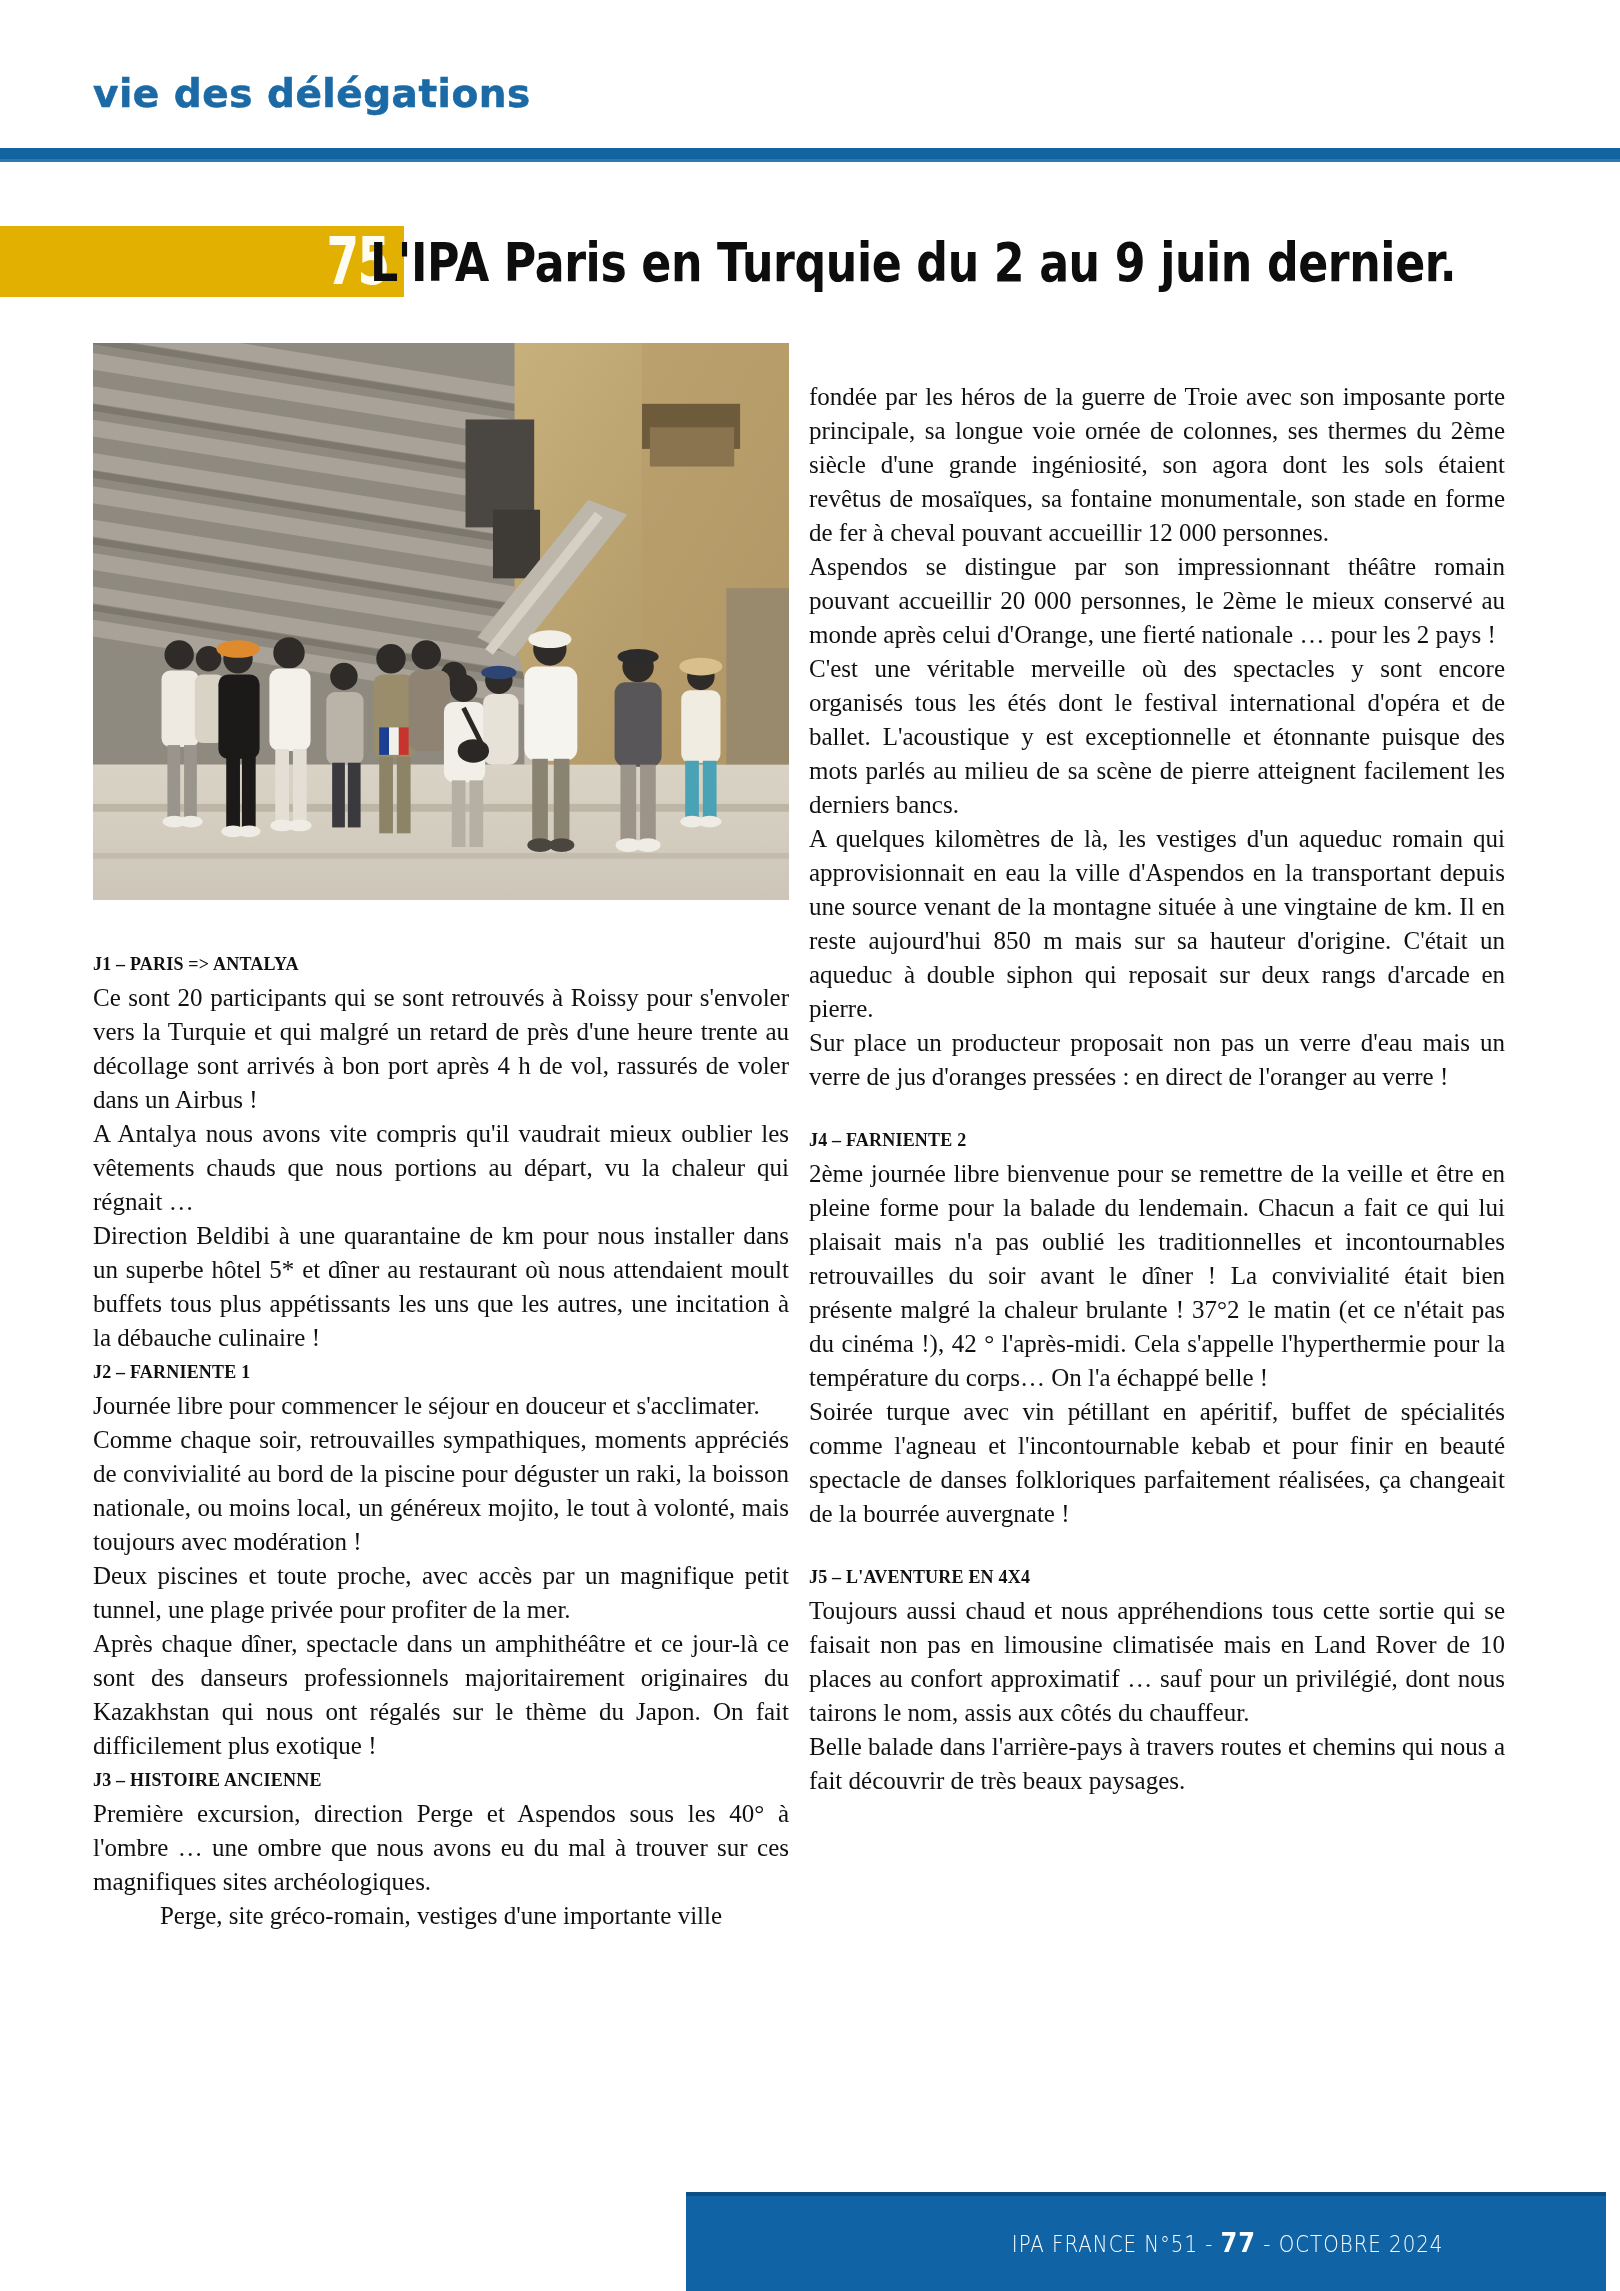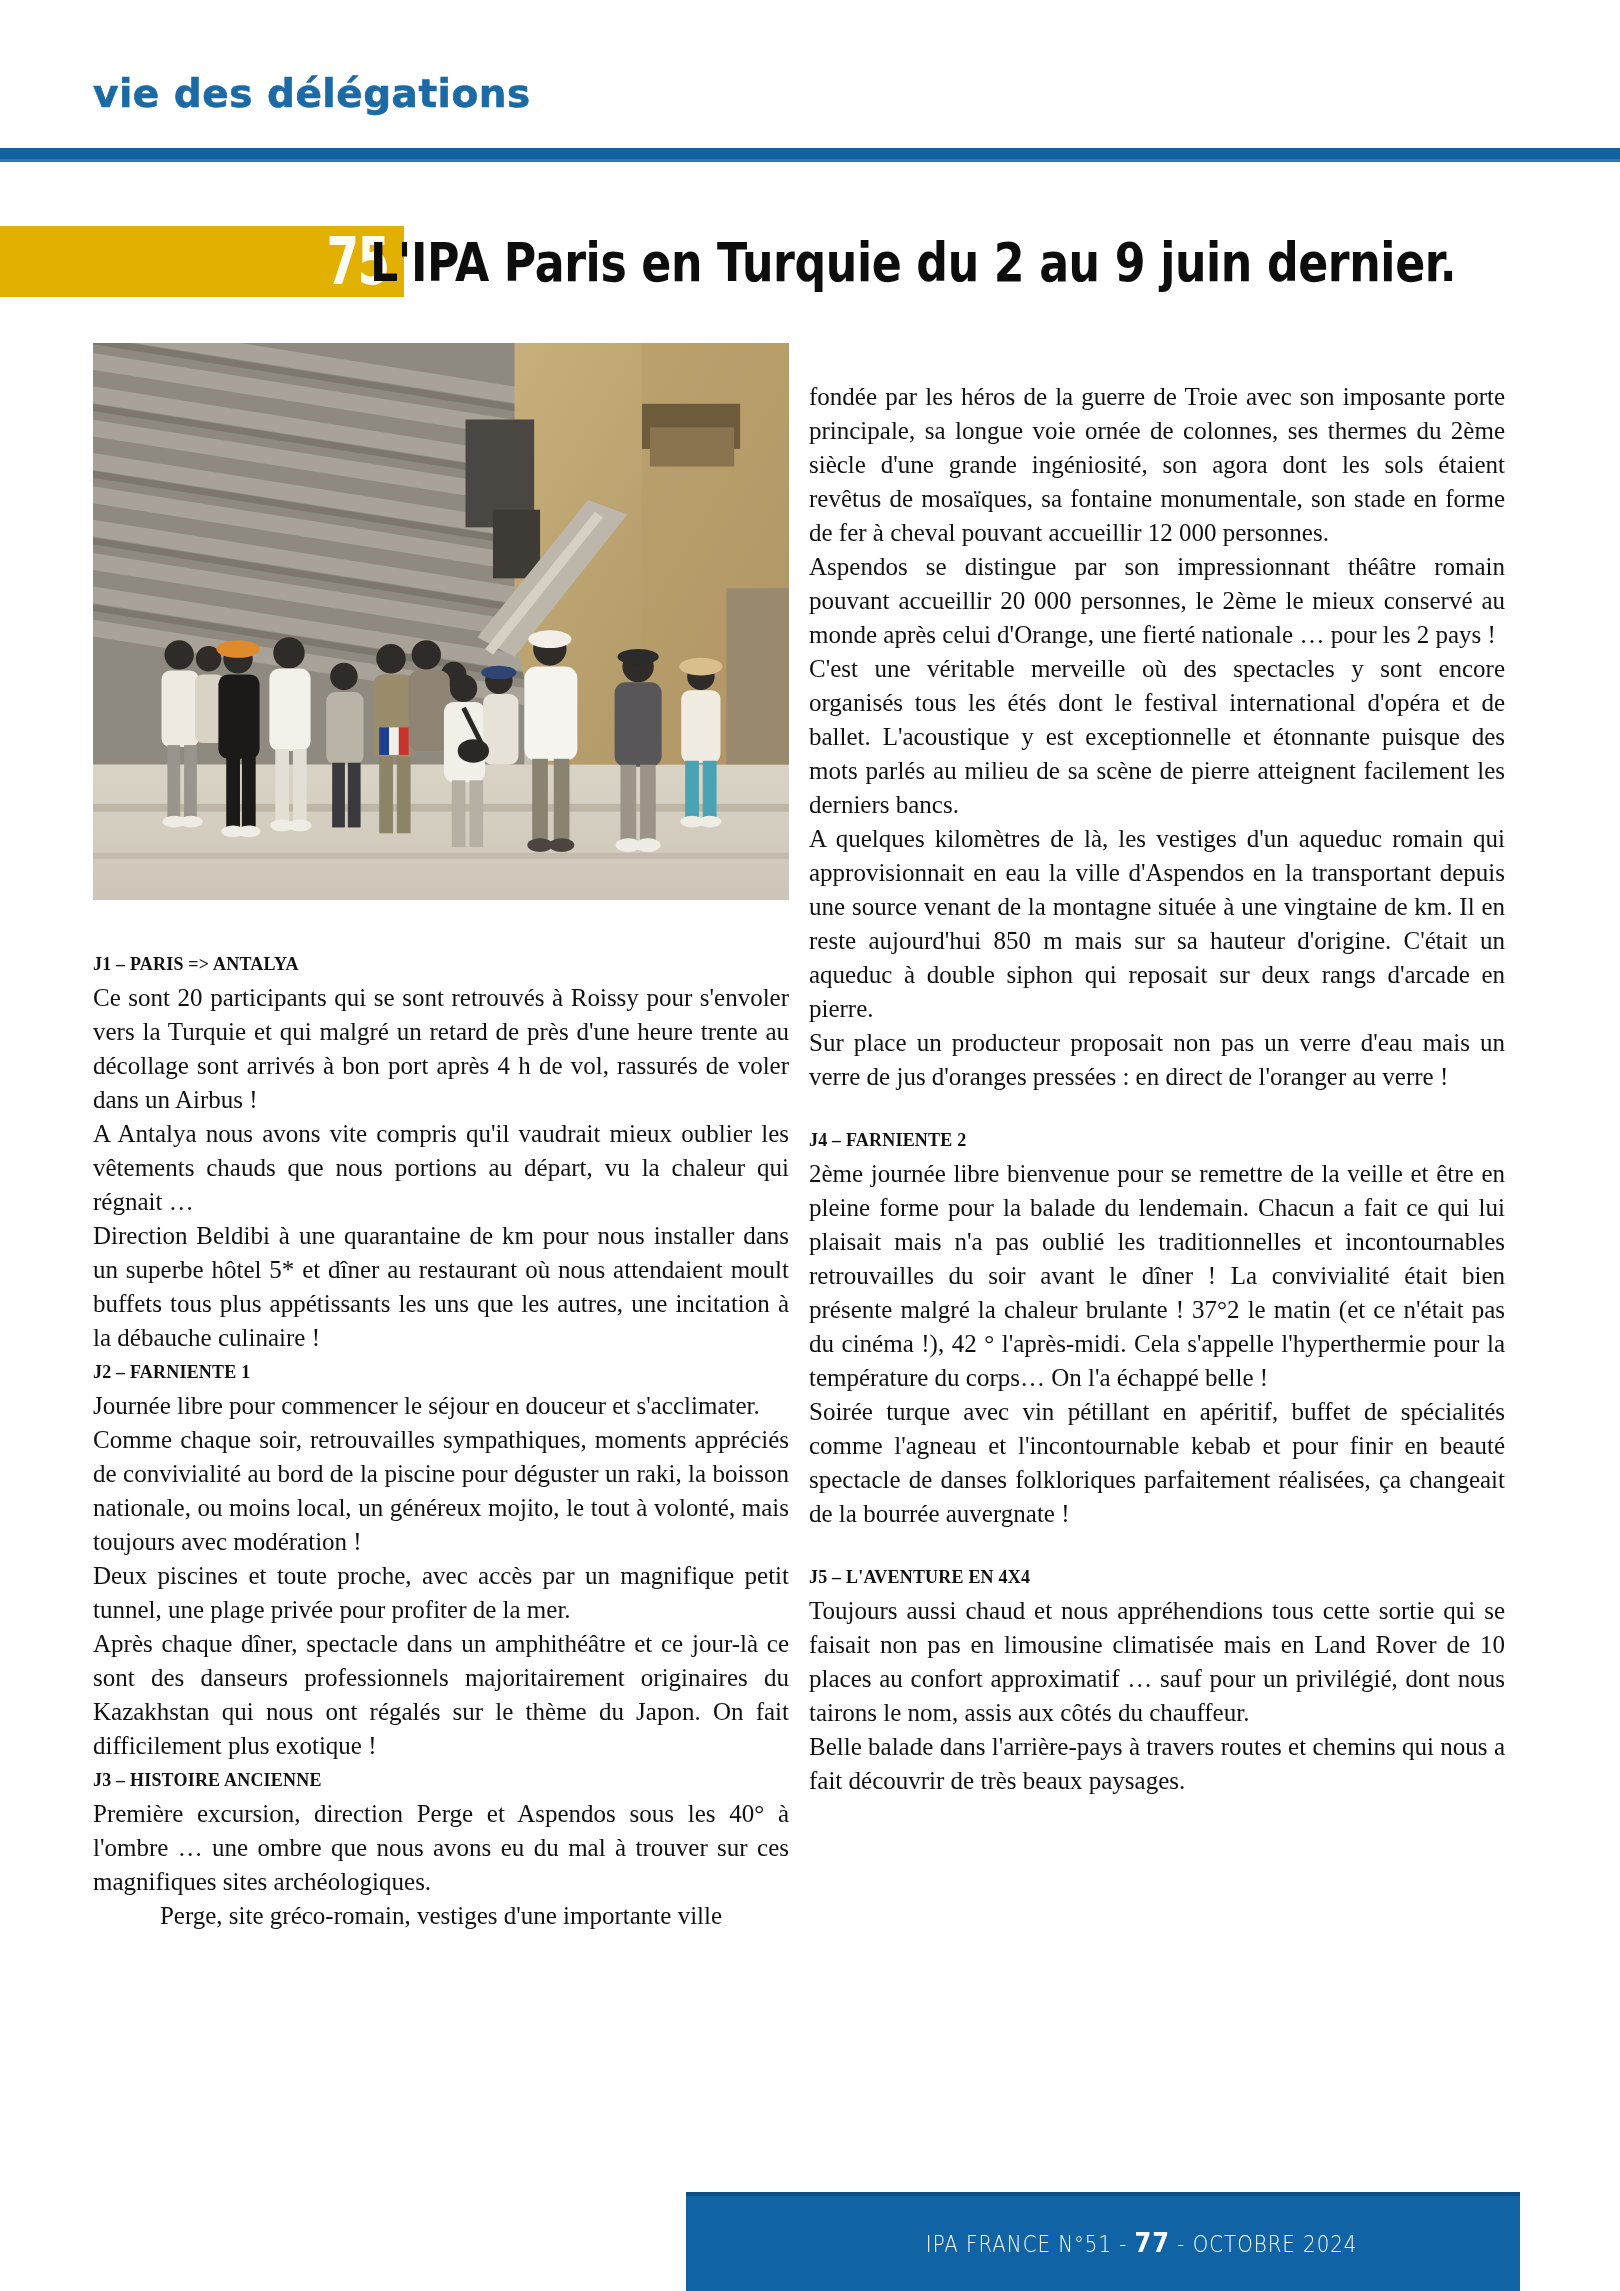--- a/index.html
+++ b/index.html
@@ -133,21 +133,21 @@
     overflow: hidden;
     background: #cfc9bd;
   }
   .photo-frame svg { display: block; width: 100%; height: 100%; }
 
   
   .footer-bar {
     position: absolute;
     left: 686px;
     top: 2192px;
-    width: 834px;
+    width: 920px;
     height: 100px;
     background: #1064a6;
   }
   .footer-bar::before{
     content:"";
     position:absolute;
     left:0; top:0; width:100%; height:3.9px;
     background:#0b4f85;
   }
   .footer-text {

